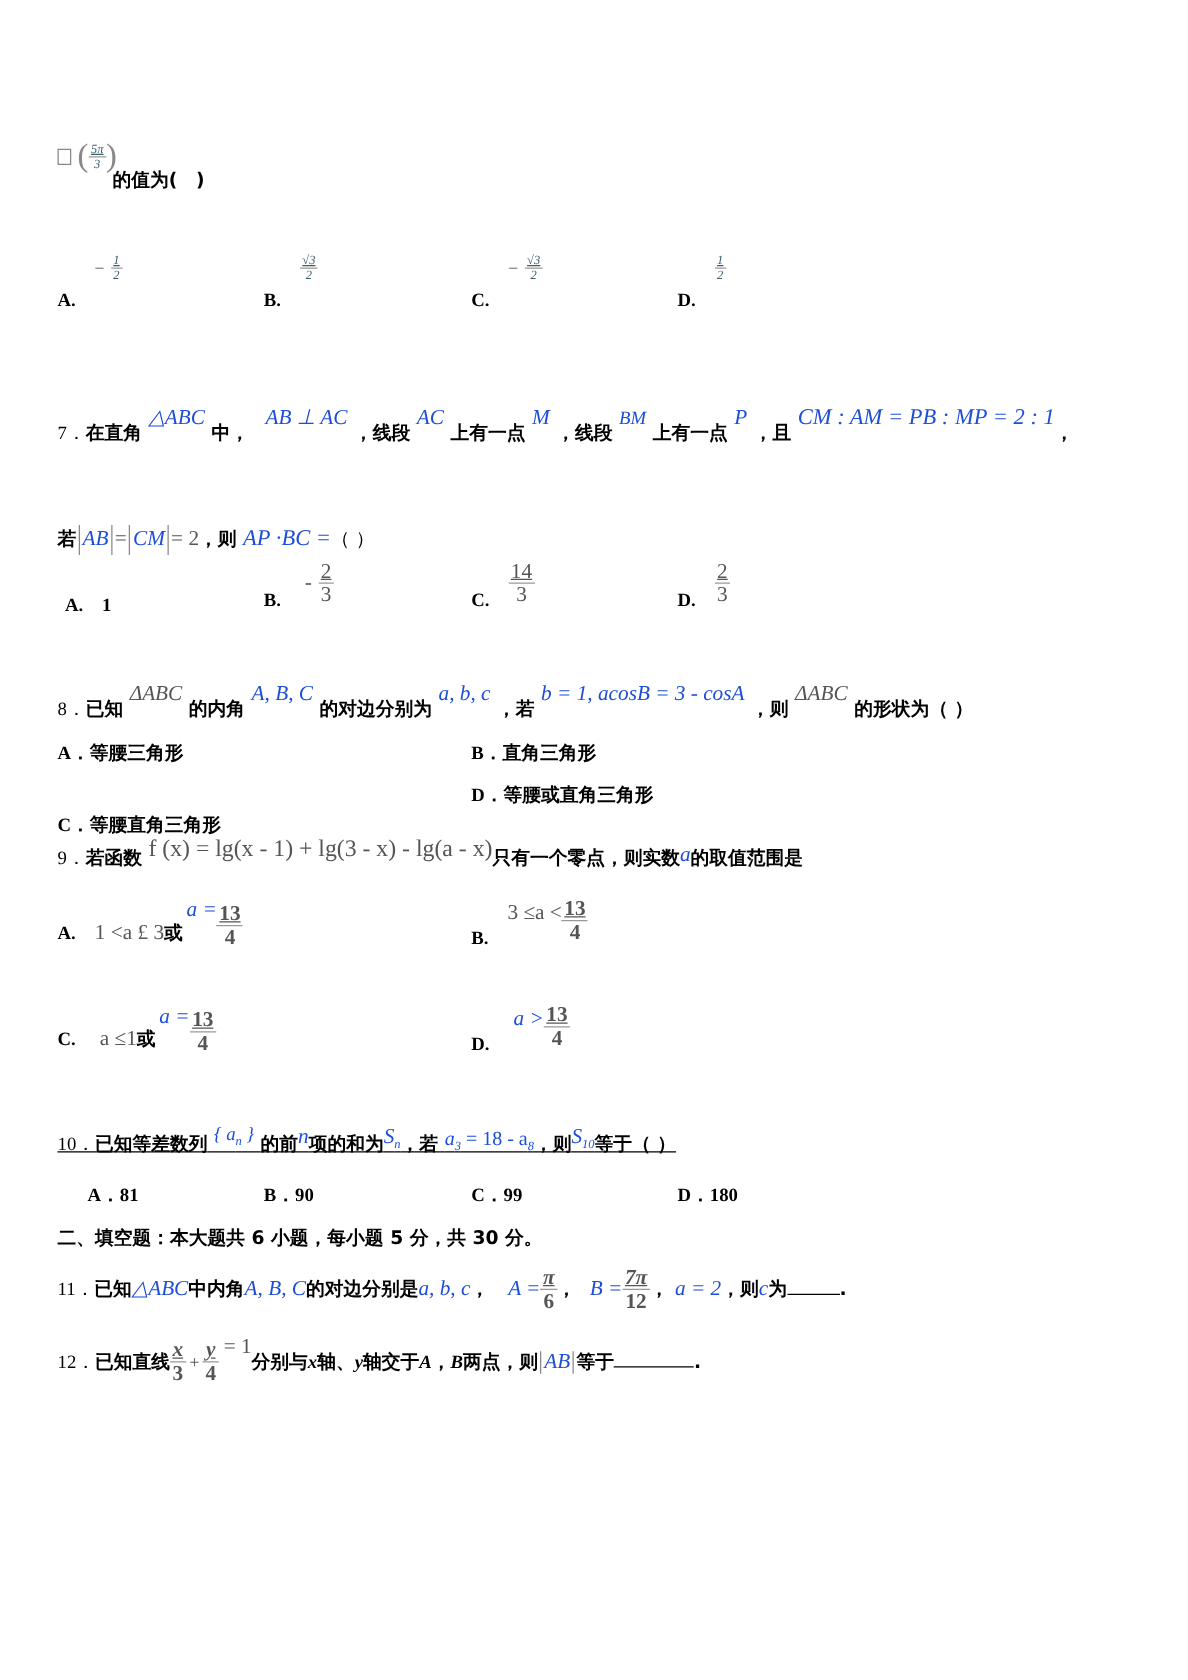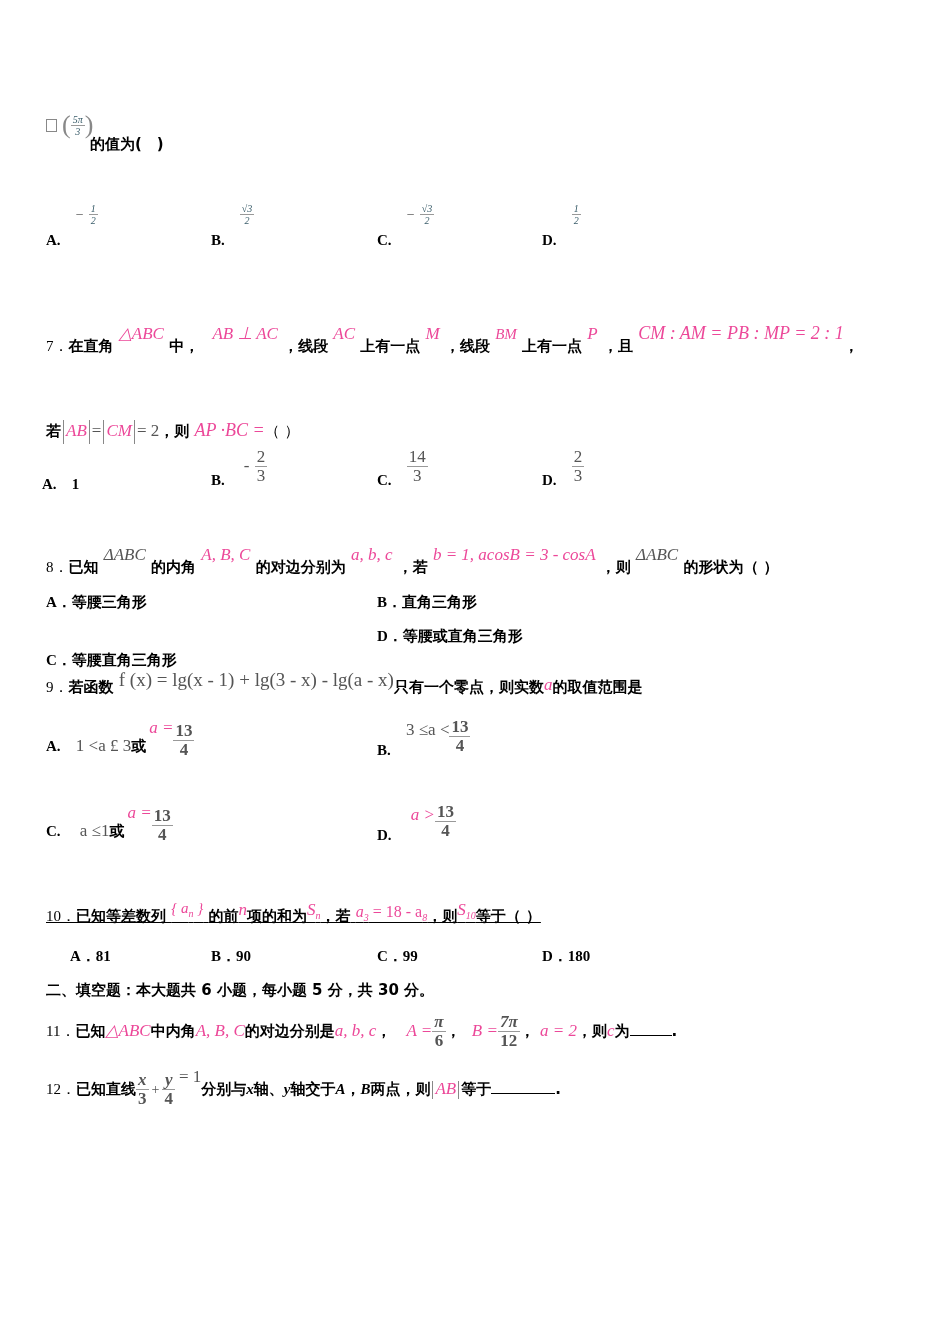--- a/index.html
+++ b/index.html
@@ -5,25 +5,25 @@
   html, body { margin: 0; padding: 0; background: #ffffff; }
   body {
     width: 950px; height: 1344px; position: relative; overflow: hidden;
     font-family: "DejaVu Sans", "Liberation Sans", sans-serif;
     color: #000;
   }
   .abs { position: absolute; white-space: nowrap; }
   .cn { font-size: 15px; font-weight: bold; }
   .num { font-family: "Liberation Serif", serif; font-size: 15px; font-weight: normal; }
   .lbl { font-family: "Liberation Serif", serif; font-size: 15px; font-weight: bold; }
-  .m { font-family: "Liberation Serif", serif; font-style: italic; font-size: 17px; color: #ec4899; font-weight: normal; }
+  .m { font-family: "Liberation Serif", serif; font-style: italic; font-size: 17px; color: #1d4ed8; font-weight: normal; }
   .mr { font-family: "Liberation Serif", serif; font-size: 17px; color: #555; font-weight: normal; }
   .small { font-size: 10px; }
   .frac { display: inline-block; text-align: center; vertical-align: middle; font-family: "Liberation Serif", serif; color: #555; font-size: 17px; line-height: 18px; }
-  .frac .n { display: block; border-bottom: 1.3px solid #999; padding: 0 2px; }
+  .frac .n { display: block; border-bottom: 1.3px solid #999; padding: 0 2px; text-decoration: underline; }
   .frac .d { display: block; padding: 0 2px; }
   .fs { font-size: 10px; line-height: 11px; font-style: italic; color: #3a5d6a; }
   .fs .n { border-bottom: 1px solid #999; }
   .blank { display: inline-block; border-bottom: 1.5px solid #000; vertical-align: baseline; height: 2px; }
   .box { display: inline-block; width: 9px; height: 11px; border: 1px solid #888; vertical-align: middle; }
   .paren { font-family: "Liberation Serif", serif; font-size: 26px; color: #888; font-weight: normal; vertical-align: middle; }
   .bar { display: inline-block; width: 1px; height: 24px; background: #888; vertical-align: middle; margin: 0 2px; }
 </style>
 </head>
 <body>
@@ -67,21 +67,21 @@
   <span>上有一点</span>
   <span class="m" style="vertical-align:12px;">P</span>
   <span>，且</span>
   <span class="m" style="vertical-align:12px;font-size:18px;">CM : AM  = PB : MP = 2 : 1</span><span>，</span>
 </div>
 <div class="abs cn" style="left:46px;top:410px;line-height:40px;">
   <span>若</span><span class="bar"></span><span class="m">AB</span><span class="bar"></span><span class="mr">=</span><span class="bar"></span><span class="m">CM</span><span class="bar"></span><span class="mr">= 2</span><span>，则</span>
   <span class="m" style="font-size:18px;">AP ·BC =</span><span style="font-weight:normal;">（  ）</span>
 </div>
 
-<div class="abs" style="left:42px;top:474px;">
+<div class="abs" style="left:52px;top:474px;">
   <span class="lbl">A.</span>
   <span class="lbl" style="margin-left:10px;">1</span>
 </div>
 <div class="abs" style="left:211px;top:448px;">
   <span class="lbl" style="position:relative;top:14px;">B.</span>
   <span class="mr" style="margin-left:14px;">-</span>
   <span class="frac"><span class="n">2</span><span class="d">3</span></span>
 </div>
 <div class="abs" style="left:377px;top:448px;">
   <span class="lbl" style="position:relative;top:14px;">C.</span>

